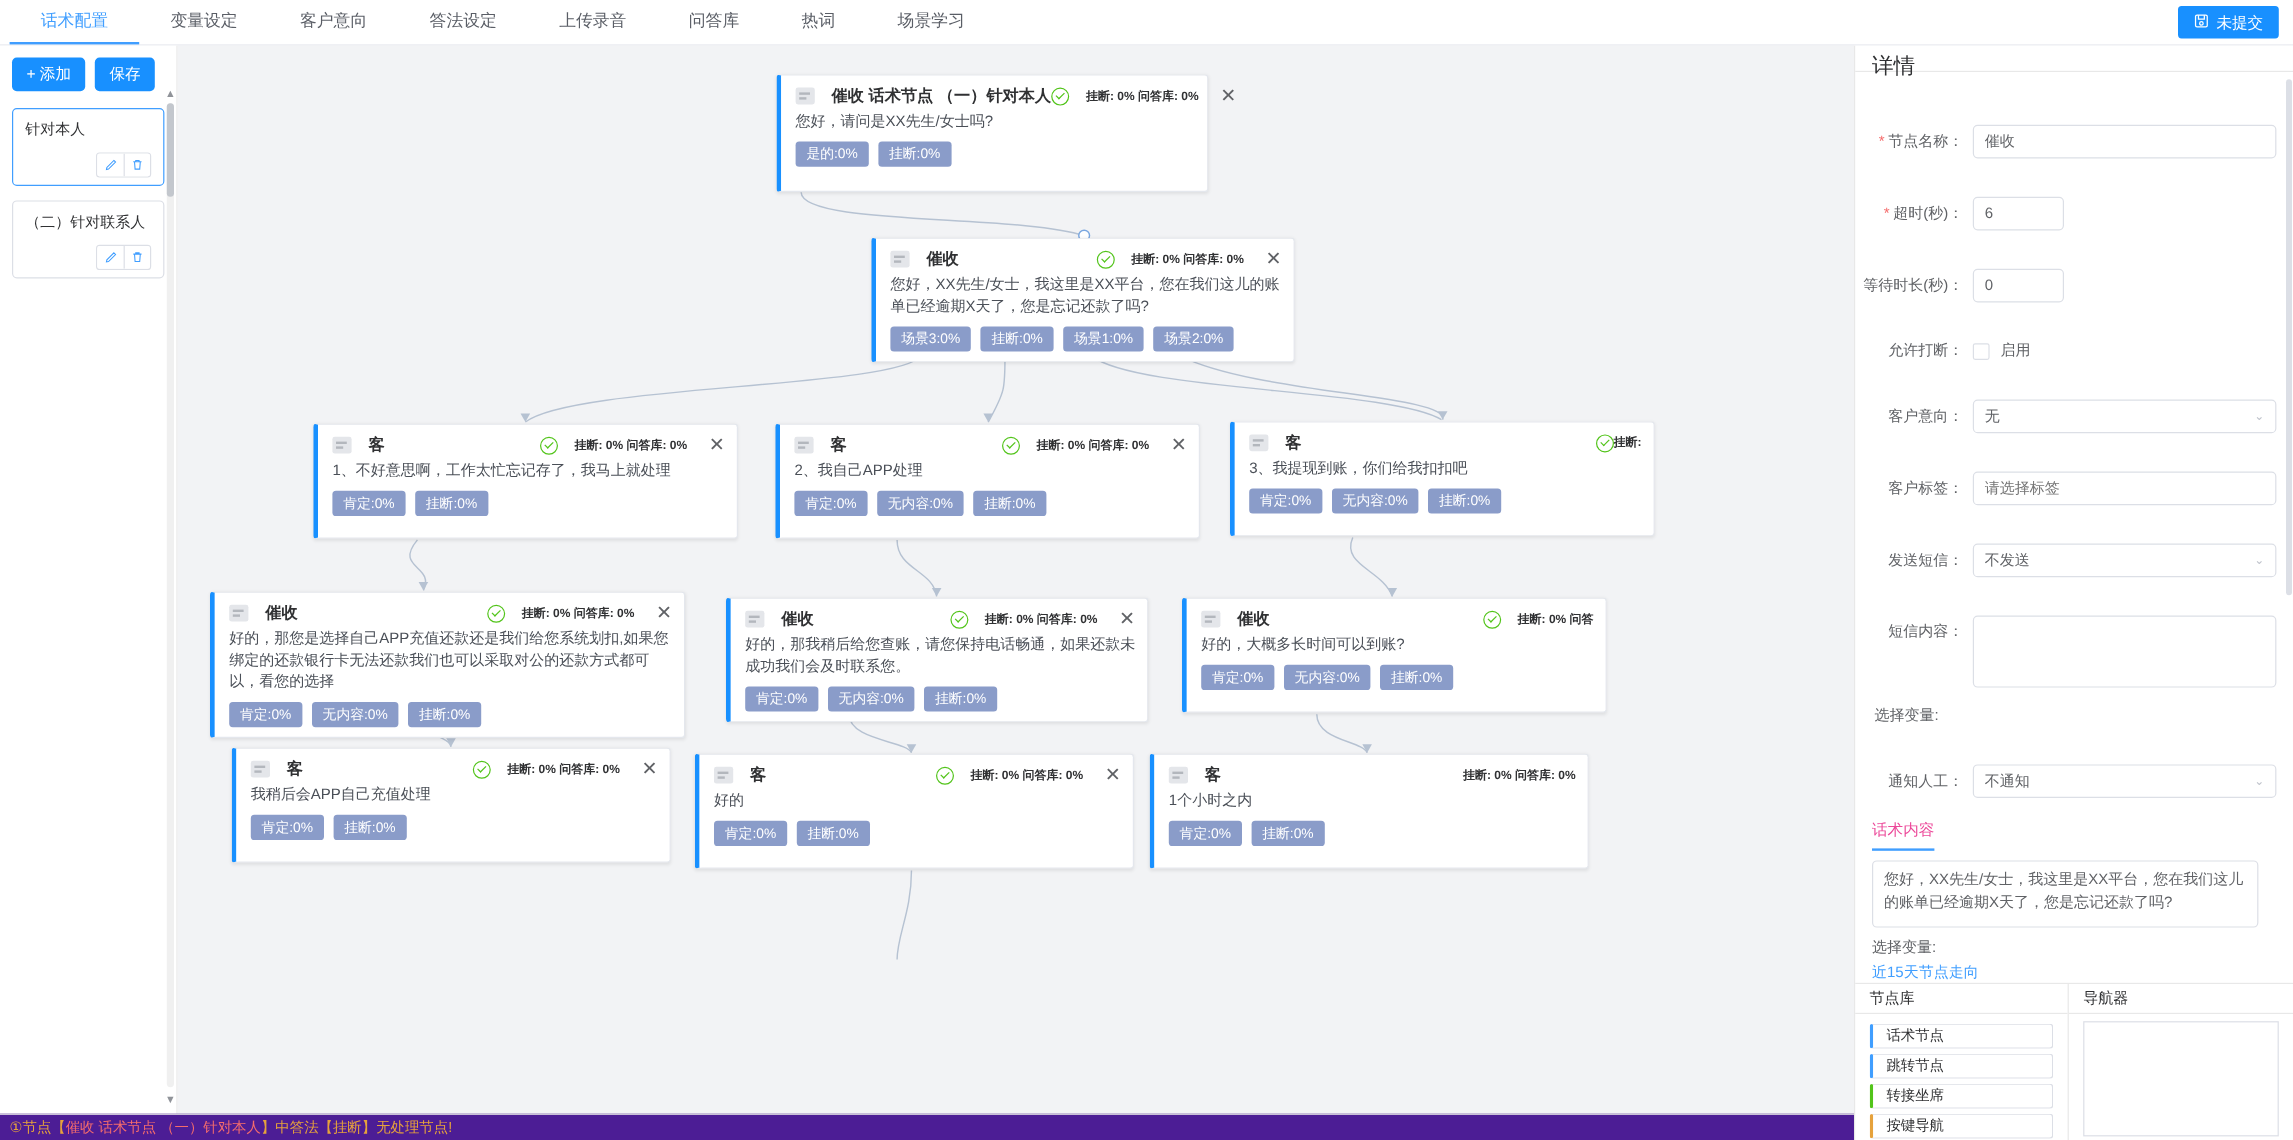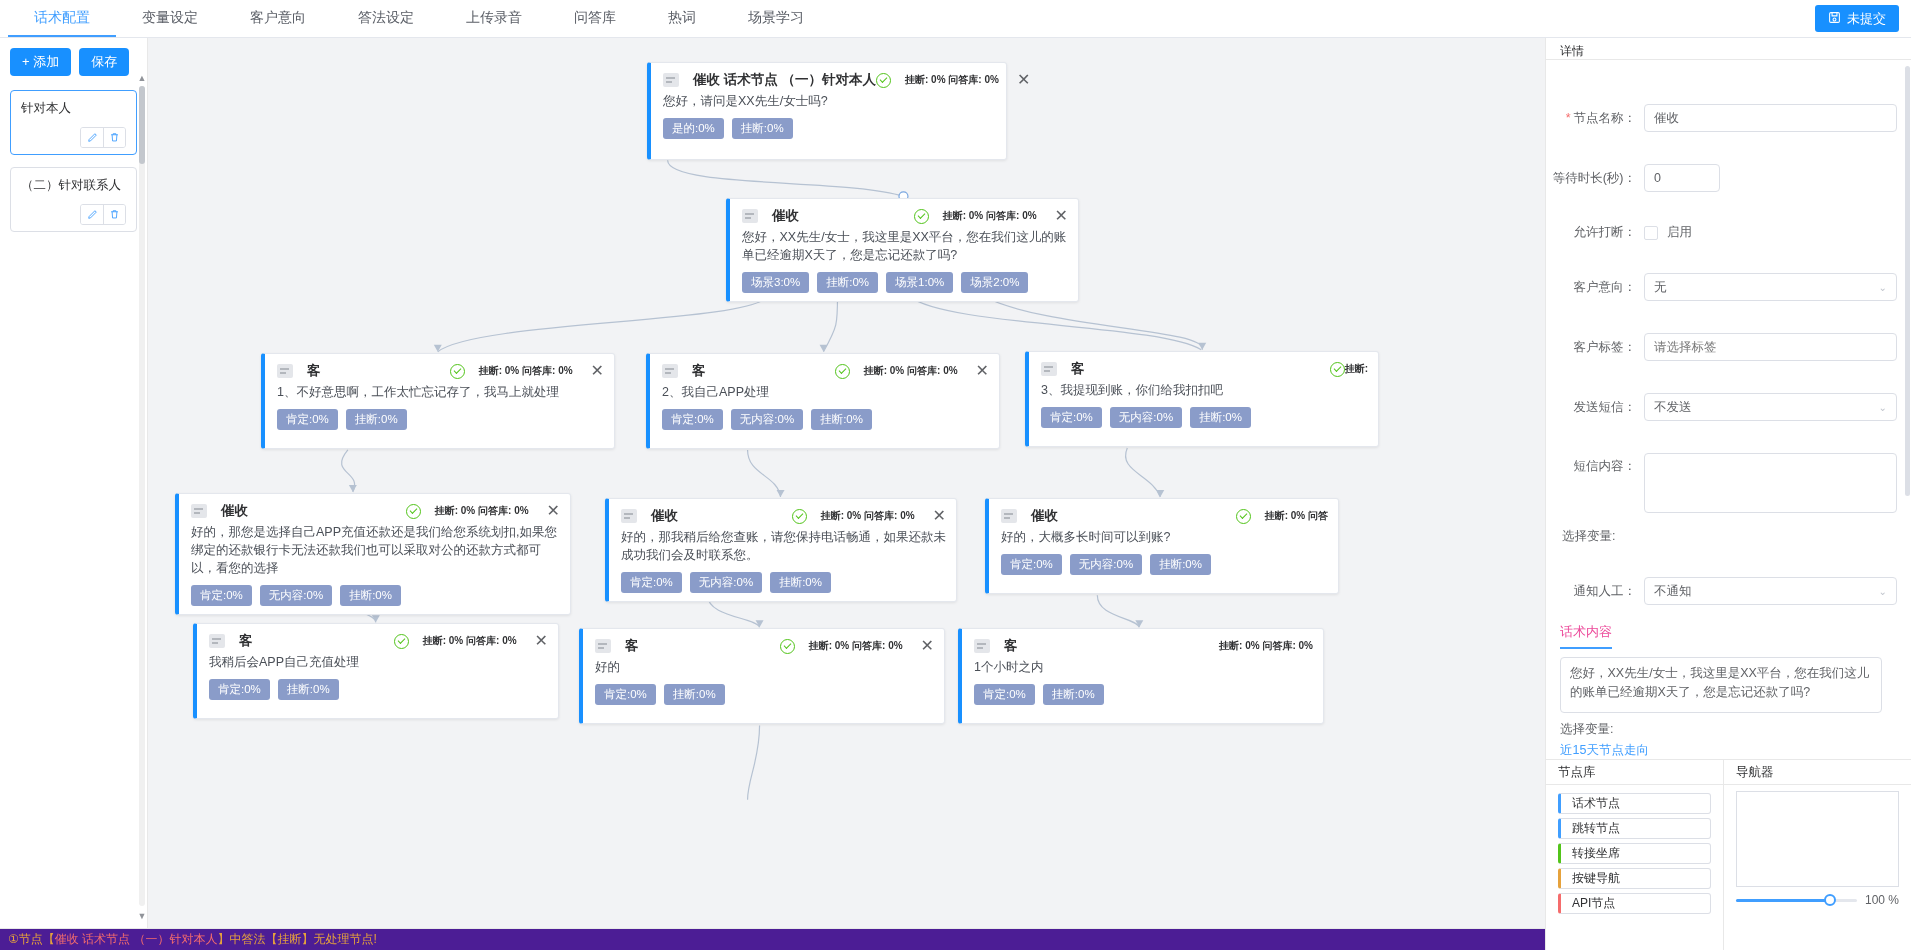--- a/index.html
+++ b/index.html
@@ -110,21 +110,21 @@
     background:#8a9cc9; color:#fff; font-size:11.5px; border-radius:3px;
     padding:3px 9px; white-space:nowrap; cursor:pointer;
   }
 
   
   #details {
     width:366px; flex:none; background:#fff; border-left:1px solid #e8e8e8;
     display:flex; flex-direction:column; position:relative;
   }
   #details-head {
-    height:22px; padding:5px 0 0 14px; font-size:12px; color:#303133;
+    height:22px; padding:5px 0 0 14px; font-size:18px; color:#303133;
     border-bottom:1px solid #e8e8e8;
   }
   #details-form { padding:12px 14px 4px 6px; position:relative; }
   .frow { display:flex; align-items:center; margin-bottom:12px;margin-top:32px; }
   .flabel {
     width:92px; text-align:right; padding-right:8px; font-size:12.5px;
     color:#606266; white-space:nowrap; flex:none;
   }
   .req { color:#f56c6c; margin-right:3px; }
   .fctrl { flex:1; }
@@ -480,20 +480,26 @@
     <div id="details-form">
       <div id="panel-scroll"></div>
 
       <div class="frow">
         <div class="flabel">
           <span class="req">*</span><span>节点名称：</span>
         </div>
         <div class="fctrl"><input class="inp" value="催收" style=""></div>
       </div>
 
+      <div class="frow">
+        <div class="flabel">
+          <span class="req">*</span><span>超时(秒)：</span>
+        </div>
+        <div class="fctrl"><input class="inp short" value="6" style=""></div>
+      </div>
 
       <div class="frow">
         <div class="flabel">等待时长(秒)：</div>
         <div class="fctrl"><input class="inp short" value="0" style=""></div>
       </div>
 
       <div class="frow">
         <div class="flabel">允许打断：</div>
         <div class="fctrl" style="display:flex;align-items:center;">
           <span class="cbox"></span>

